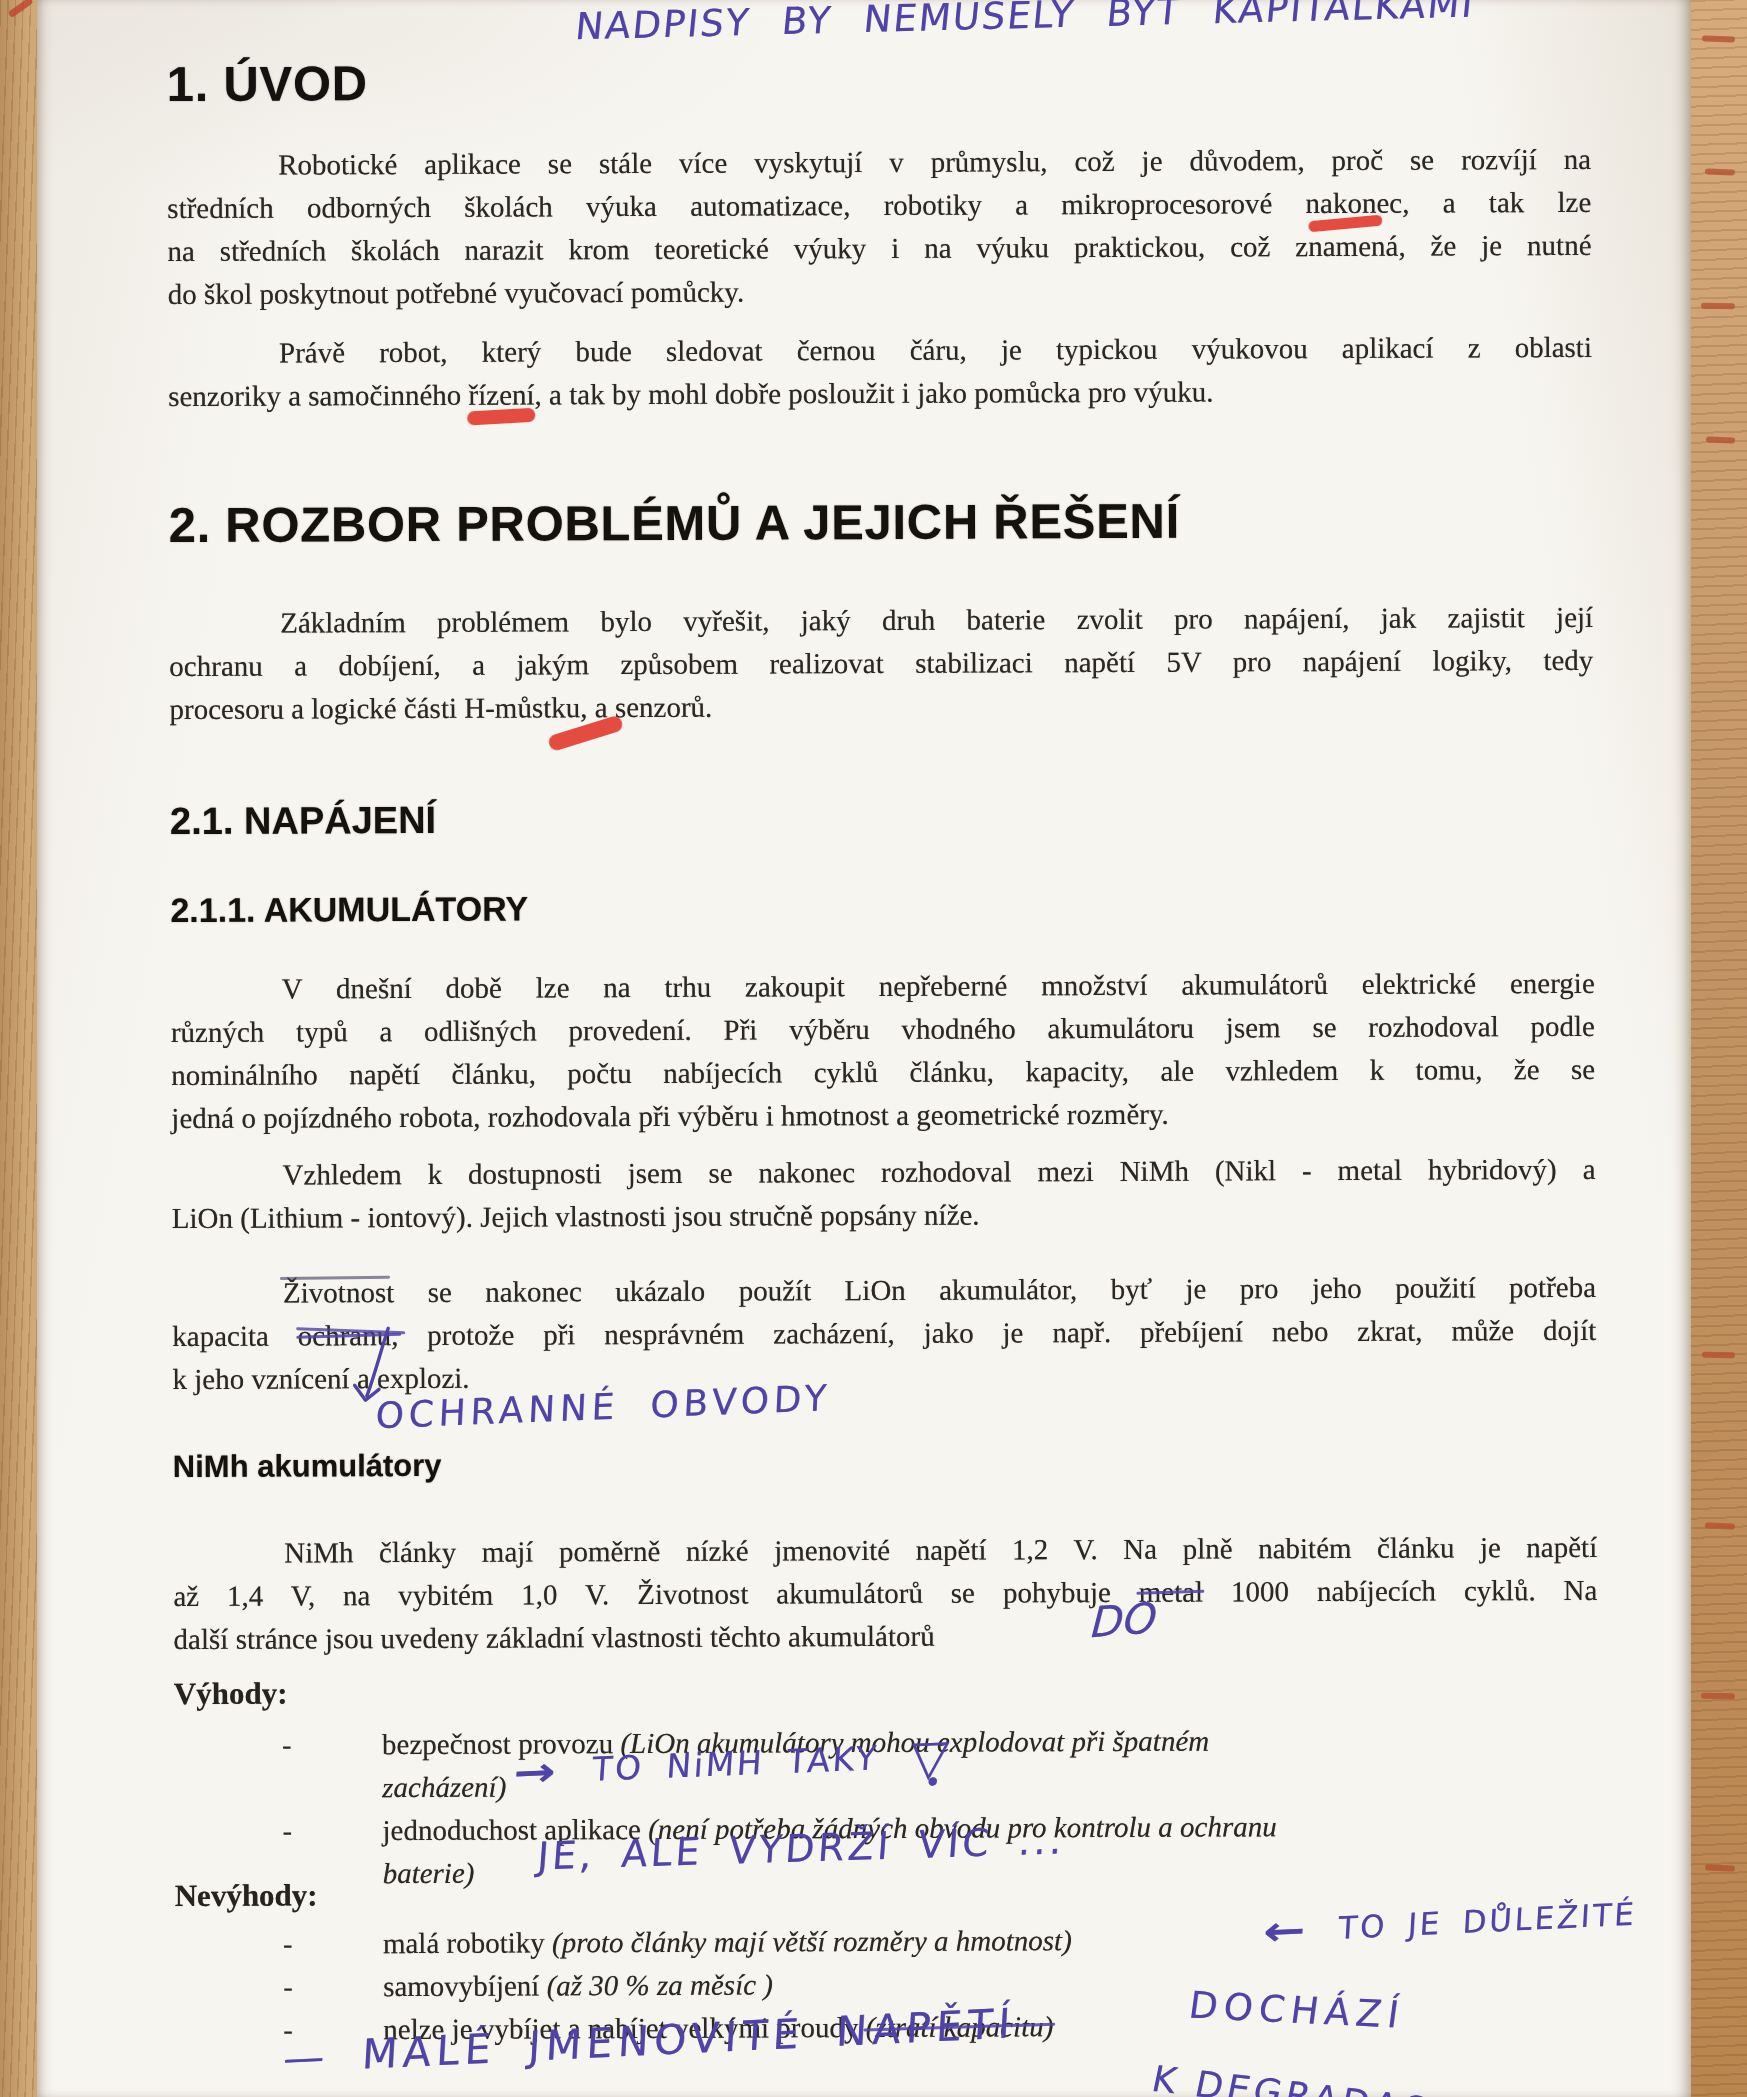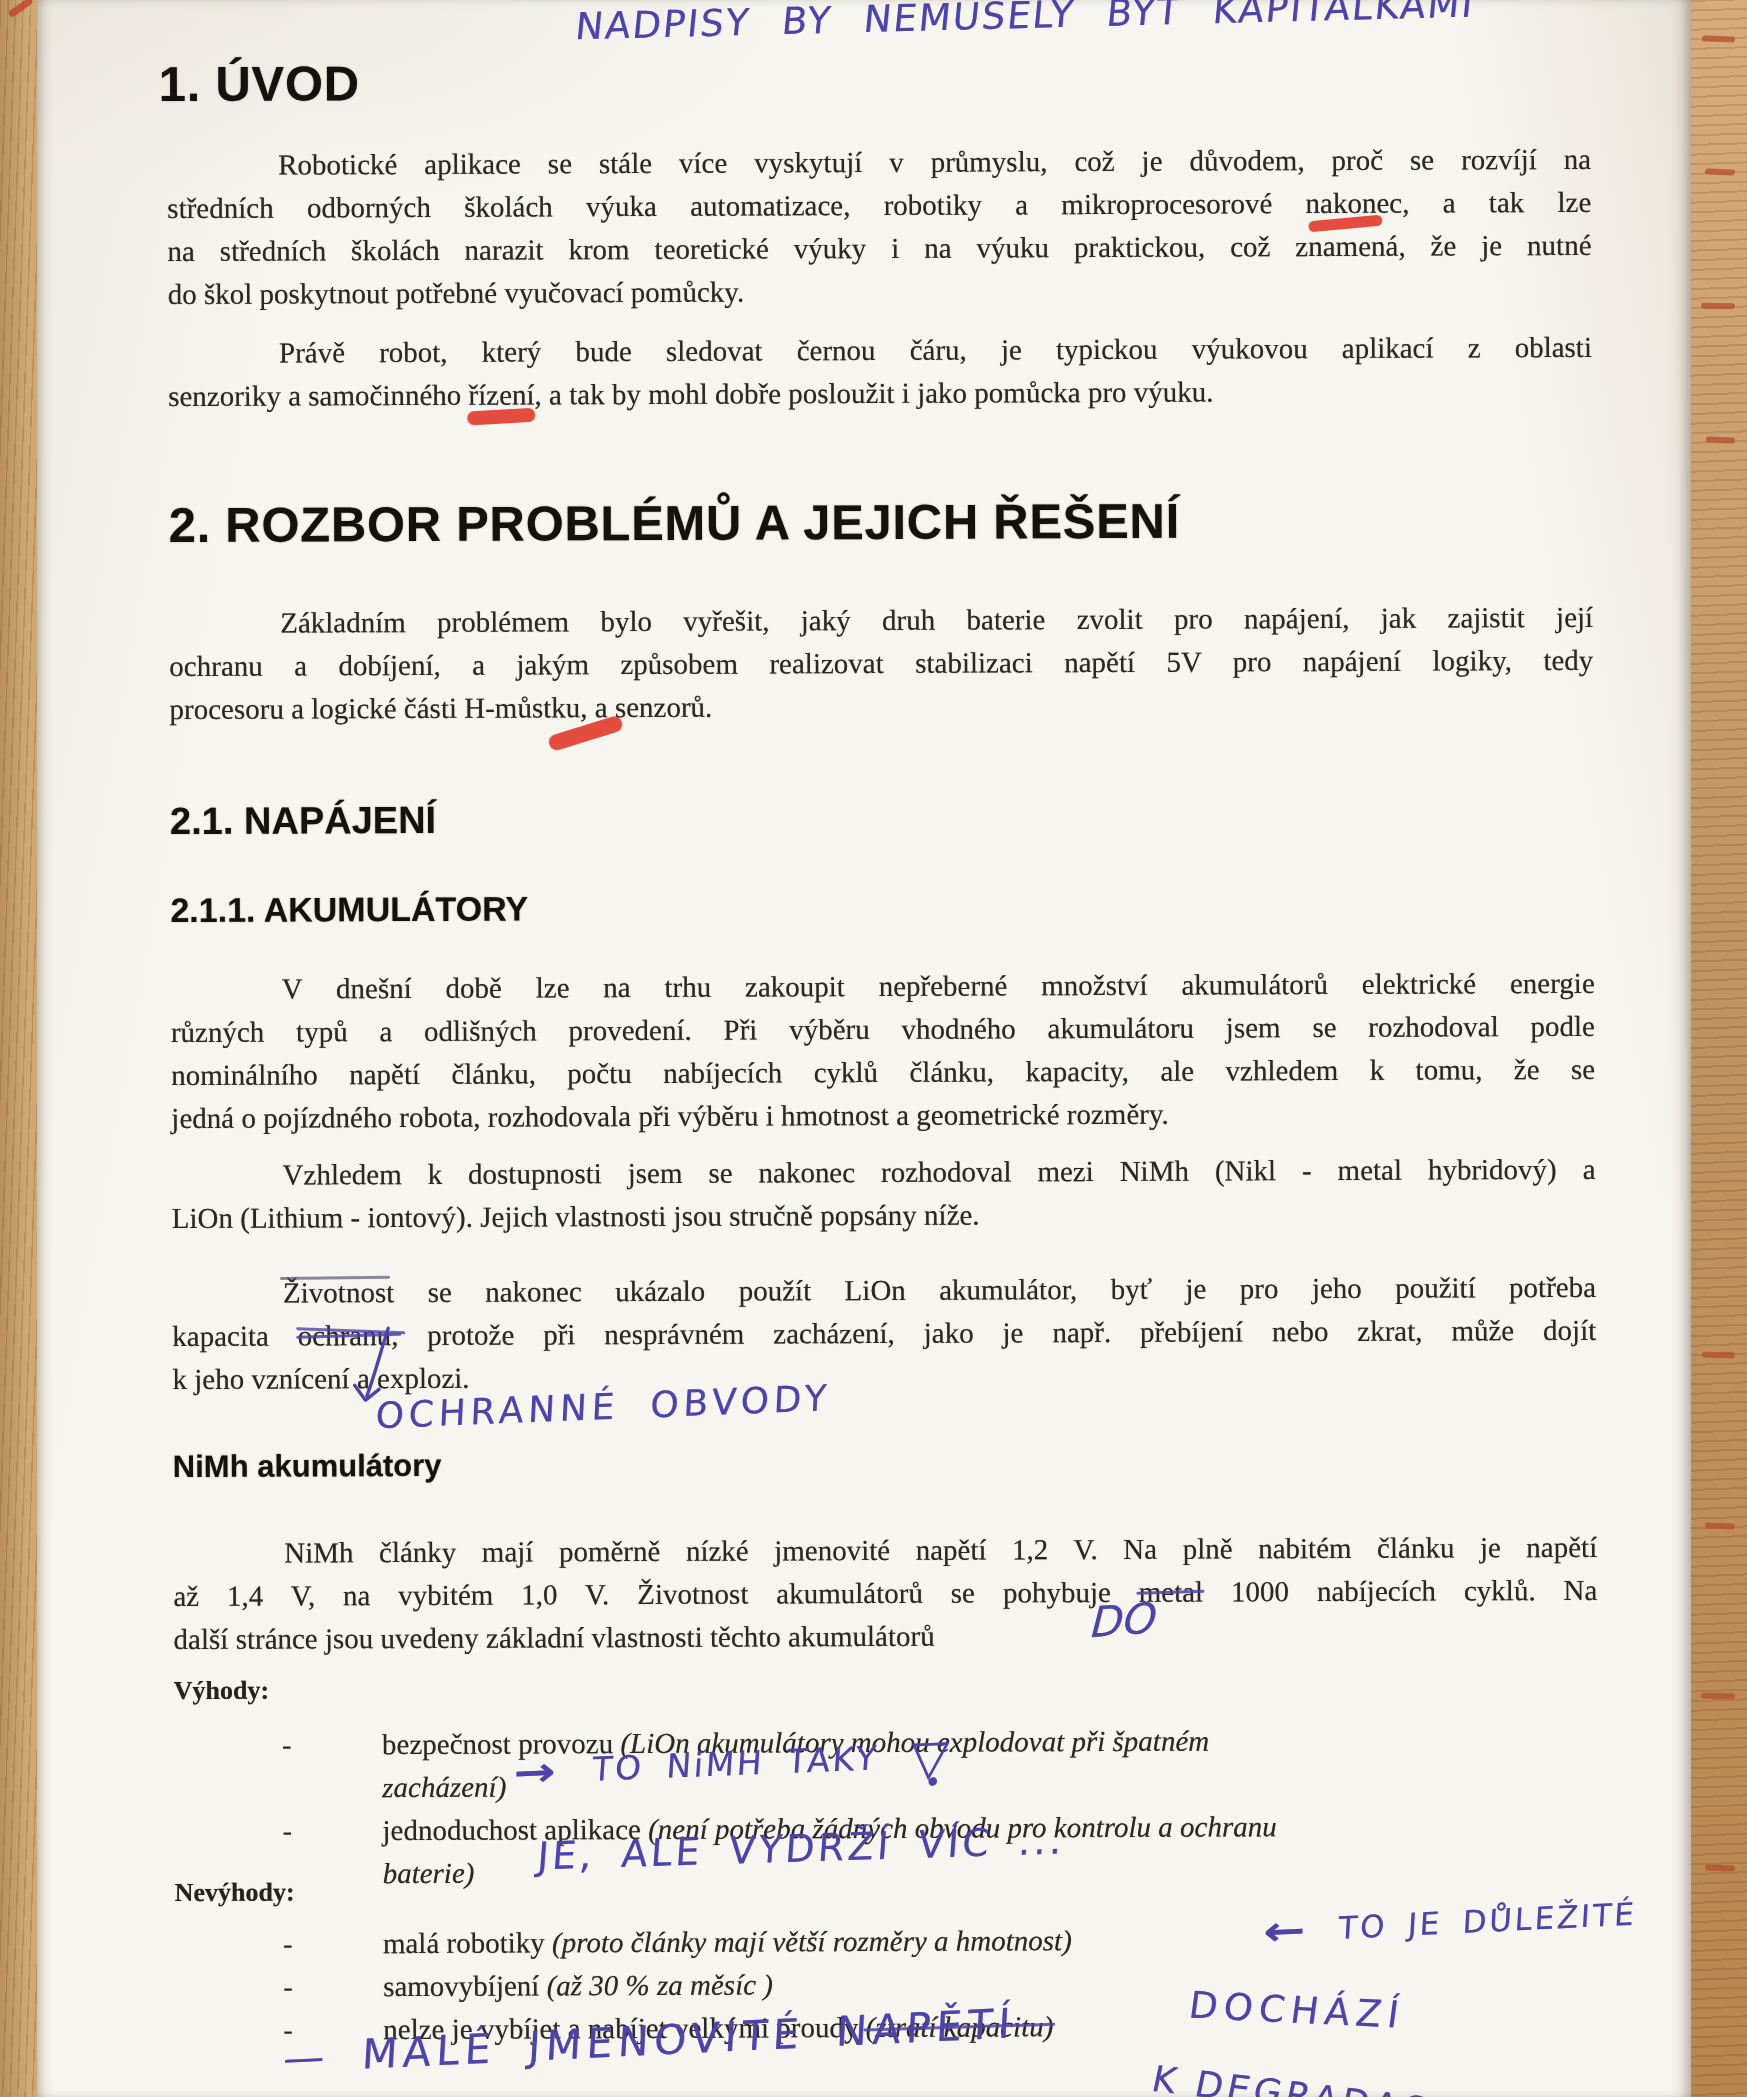--- a/index.html
+++ b/index.html
@@ -36,21 +36,21 @@
   .tl-left{text-align:left;text-align-last:left;}
   .tl-ind{padding-left:111px;}
   .sg{position:relative;}
   .i{font-style:italic;}
 
   h1,h2,h3,h4{margin:0;font-family:"Liberation Sans",sans-serif;font-weight:700;color:#14110e;text-shadow:0 0 1.4px rgba(25,20,15,.5);}
   .h-big{font-size:49px;letter-spacing:0.7px;}
   .h-mid{font-size:38px;}
   .h-sub{font-size:34px;}
   .h-small{font-size:31px;}
-  .label{font-weight:700;font-size:26px;color:#26221e;text-shadow:0 0 0.8px rgba(46,40,34,.6);}
+  .label{font-weight:700;font-size:31px;color:#26221e;text-shadow:0 0 0.8px rgba(46,40,34,.6);}
 
   
   .li{position:relative;}
   .li-dash{position:absolute;left:108px;top:0;font-size:29px;line-height:43px;color:#2b2723;}
   .li-body{margin-left:208px;color:#2b2723;font-size:29px;line-height:43px;text-shadow:0 0 0.8px rgba(46,40,34,.6);}
 
   
   .r1::after,.r2::after,.r3::after{content:"";position:absolute;background:#e23a2c;opacity:.9;filter:blur(0.4px);}
   .r1::after{left:2.7px;bottom:-10.2px;width:74px;height:11px;border-radius:5.5px;transform:rotate(-5deg);}
   .r2::after{left:-1.4px;bottom:-12.3px;width:68px;height:13.7px;border-radius:6.8px;transform:rotate(-3deg);}
@@ -93,21 +93,21 @@
     <div class="grain-mark" style="top:1693px;left:9.6px;width:34px;height:6.1px;transform:rotate(1deg);"></div>
     <div class="grain-mark" style="top:1865px;left:13.7px;width:30px;height:6.1px;transform:rotate(2deg);"></div>
   </div>
 
   <div class="paper"></div>
 
   <div class="content">
 
     <div class="blk hw hw-topnote" style="left:580px;top:4.1px;">NADPISY BY NEMUSELY BÝT KAPITÁLKAMI</div>
 
-    <h1 class="blk h-big" style="left:163px;top:53px;">1. ÚVOD</h1>
+    <h1 class="blk h-big" style="left:171px;top:53px;">1. ÚVOD</h1>
 
     <div class="blk para" style="left:171px;top:141px;">
         <div class="tl tl-ind"><span class="sg">Robotické aplikace se stále více vyskytují v průmyslu, což je důvodem, proč se rozvíjí na</span></div>
         <div class="tl"><span class="sg">středních odborných školách výuka automatizace, robotiky a mikroprocesorové </span><span class="sg r1">nakonec,</span><span class="sg"> a tak lze</span></div>
         <div class="tl"><span class="sg">na středních školách narazit krom teoretické výuky i na výuku praktickou, což znamená, že je nutné</span></div>
         <div class="tl tl-last"><span class="sg">do škol poskytnout potřebné vyučovací pomůcky.</span></div>
       </div>
     <div class="blk para" style="left:171px;top:329px;">
         <div class="tl tl-ind"><span class="sg">Právě robot, který bude sledovat černou čáru, je typickou výukovou aplikací z oblasti</span></div>
         <div class="tl tl-last"><span class="sg">senzoriky a samočinného </span><span class="sg r2">řízení,</span><span class="sg"> a tak by mohl dobře posloužit i jako pomůcka pro výuku.</span></div>

